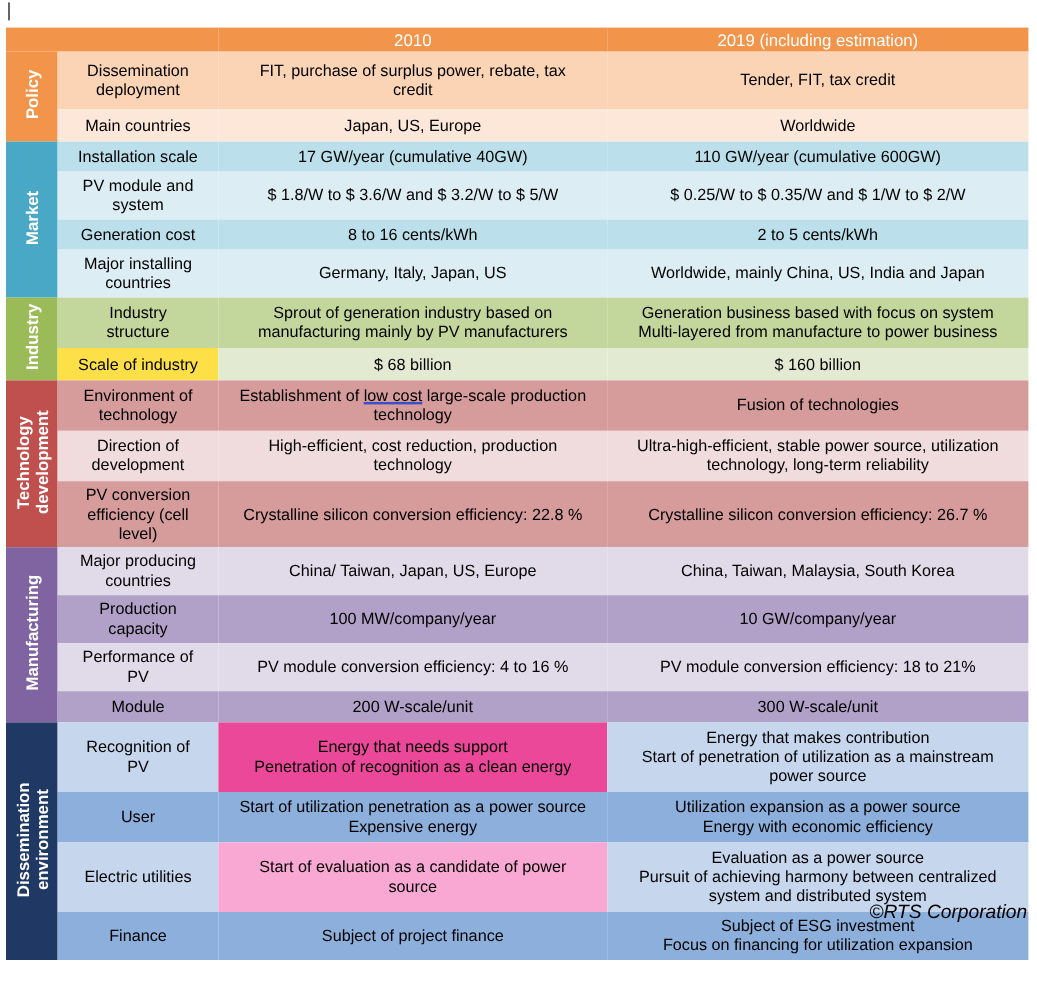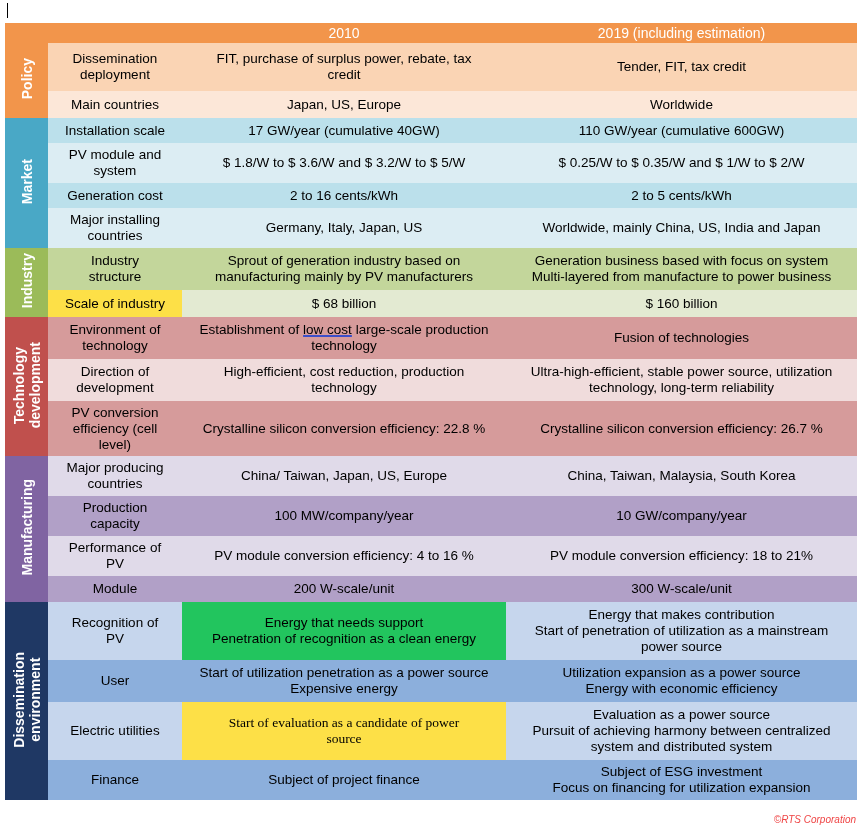--- a/index.html
+++ b/index.html
@@ -115,24 +115,24 @@
   .link-underline {
     text-decoration: underline;
     text-decoration-color: #3b4ec9;
     text-decoration-thickness: 2px;
     color: #000;
   }
 
   .copyright {
     position: absolute;
     right: 8px;
-    top: 814px;
-    font-size: 10px;
+    top: 752px;
+    font-size: 16px;
     font-style: italic;
-    color: #ef4444;
+    color: #000000;
   }
 </style>
 </head>
 <body>
 
 <div id="page">
 
   <div class="caption"><span class="caption-cursor"></span></div>
 
   <table class="pv-table">
@@ -165,21 +165,21 @@
           <td class="val-cell" style="background: rgb(187, 224, 235);">17 GW/year (cumulative 40GW)</td>
           <td class="val-cell last" style="background: rgb(187, 224, 235);">110 GW/year (cumulative 600GW)</td>
         </tr>
         <tr style="height: 40px;">
           <td class="item-cell" style="background: rgb(220, 237, 243);">PV module and<br>system</td>
           <td class="val-cell" style="background: rgb(220, 237, 243);">$ 1.8/W to $ 3.6/W and $ 3.2/W to $ 5/W</td>
           <td class="val-cell last" style="background: rgb(220, 237, 243);">$ 0.25/W to $ 0.35/W and $ 1/W to $ 2/W</td>
         </tr>
         <tr style="height: 25px;">
           <td class="item-cell" style="background: rgb(187, 224, 235);">Generation cost</td>
-          <td class="val-cell" style="background: rgb(187, 224, 235);">2 to 16 cents/kWh</td>
+          <td class="val-cell" style="background: rgb(187, 224, 235);">8 to 16 cents/kWh</td>
           <td class="val-cell last" style="background: rgb(187, 224, 235);">2 to 5 cents/kWh</td>
         </tr>
         <tr style="height: 40px;">
           <td class="item-cell" style="background: rgb(220, 237, 243);">Major installing<br>countries</td>
           <td class="val-cell" style="background: rgb(220, 237, 243);">Germany, Italy, Japan, US</td>
           <td class="val-cell last" style="background: rgb(220, 237, 243);">Worldwide, mainly China, US, India and Japan</td>
         </tr>
         <tr style="height: 42px;">
           <td class="cat" rowspan="2" style="background: rgb(155, 187, 89);"><span class="vtext">Industry</span></td>
           <td class="item-cell" style="background: rgb(195, 214, 155);">Industry<br>structure</td>
@@ -224,31 +224,31 @@
           <td class="val-cell last" style="background: rgb(224, 218, 233);">PV module conversion efficiency: 18 to 21%</td>
         </tr>
         <tr style="height: 26px;">
           <td class="item-cell" style="background: rgb(177, 160, 199);">Module</td>
           <td class="val-cell" style="background: rgb(177, 160, 199);">200 W-scale/unit</td>
           <td class="val-cell last" style="background: rgb(177, 160, 199);">300 W-scale/unit</td>
         </tr>
         <tr style="height: 58px;">
           <td class="cat" rowspan="4" style="background: rgb(31, 56, 100);"><span class="vtext">Dissemination<br>environment</span></td>
           <td class="item-cell" style="background: rgb(198, 214, 237);">Recognition of<br>PV</td>
-          <td class="val-cell" style="background: #22c55e;">Energy that needs support<br>Penetration of recognition as a clean energy</td>
+          <td class="val-cell" style="background: #ec4899;">Energy that needs support<br>Penetration of recognition as a clean energy</td>
           <td class="val-cell last" style="background: rgb(198, 214, 237);">Energy that makes contribution<br>Start of penetration of utilization as a mainstream<br>power source</td>
         </tr>
         <tr style="height: 42px;">
           <td class="item-cell" style="background: rgb(140, 175, 220);">User</td>
           <td class="val-cell" style="background: rgb(140, 175, 220);">Start of utilization penetration as a power source<br>Expensive energy</td>
           <td class="val-cell last" style="background: rgb(140, 175, 220);">Utilization expansion as a power source<br>Energy with economic efficiency</td>
         </tr>
         <tr style="height: 58px;">
           <td class="item-cell" style="background: rgb(198, 214, 237);">Electric utilities</td>
-          <td class="val-cell" style="background: #fde047; font-family: Liberation Serif, serif;">Start of evaluation as a candidate of power<br>source</td>
+          <td class="val-cell" style="background: #f9a8d4;">Start of evaluation as a candidate of power<br>source</td>
           <td class="val-cell last" style="background: rgb(198, 214, 237);">Evaluation as a power source<br>Pursuit of achieving harmony between centralized<br>system and distributed system</td>
         </tr>
         <tr style="height: 40px; padding-left: 10px;">
           <td class="item-cell" style="background: rgb(140, 175, 220);">Finance</td>
           <td class="val-cell" style="background: rgb(140, 175, 220);">Subject of project finance</td>
           <td class="val-cell last" style="background: rgb(140, 175, 220);">Subject of ESG investment<br>Focus on financing for utilization expansion</td>
         </tr>
       </tbody>
   </table>
 

